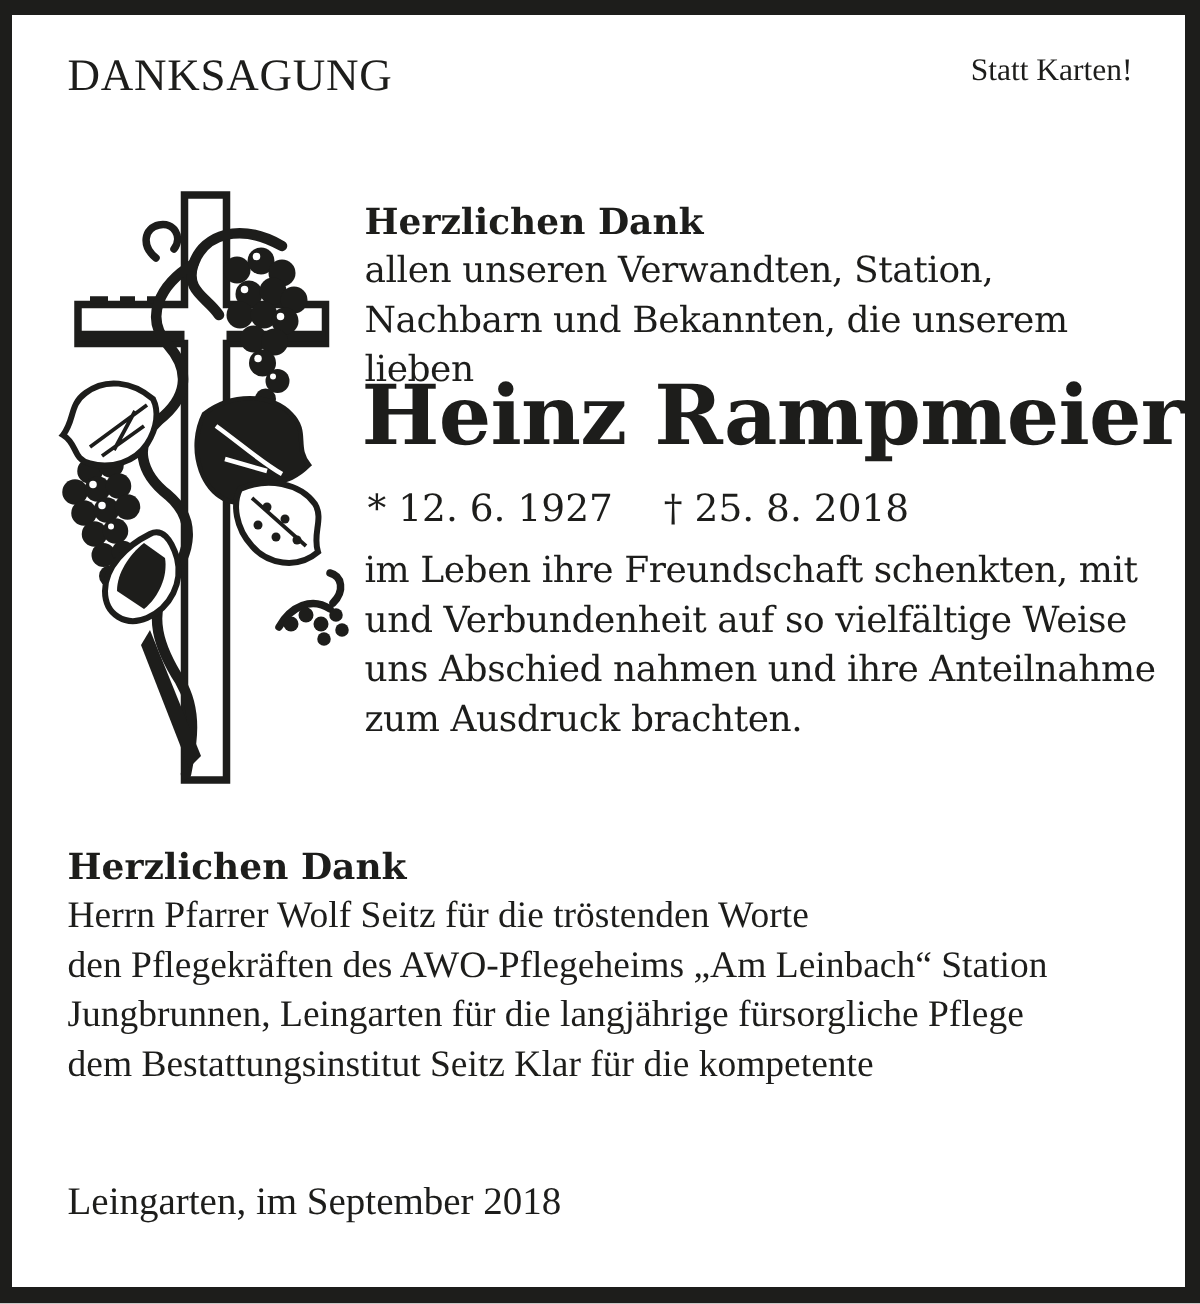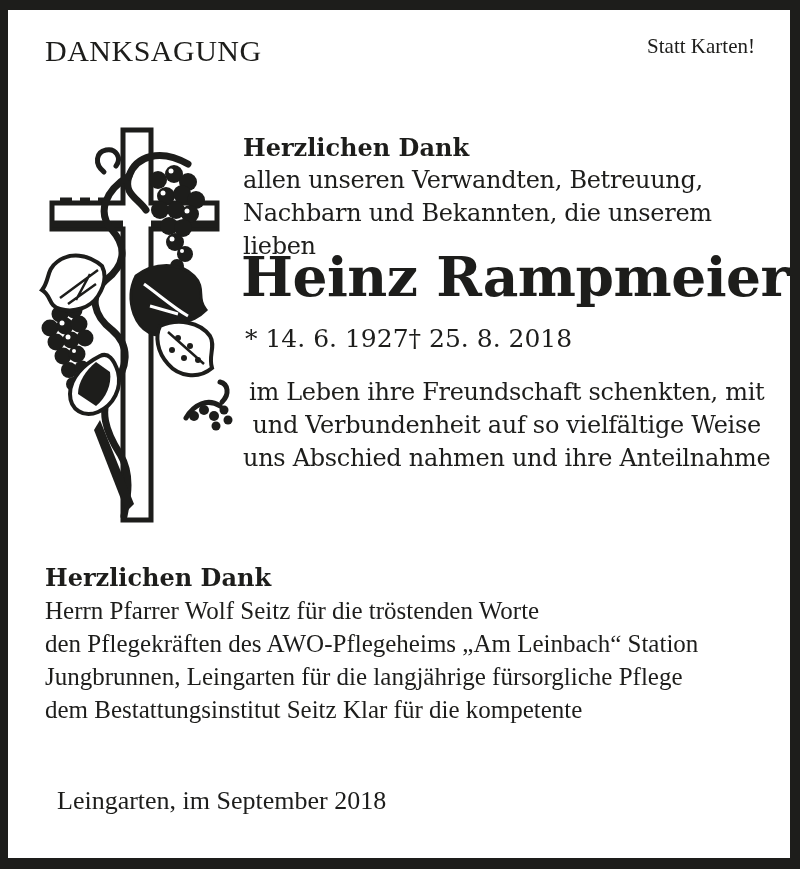--- a/index.html
+++ b/index.html
@@ -28,27 +28,27 @@
   .illustration{left:30px;top:108px;width:200px;height:410px;}
   .slab{font-family:"DejaVu Serif", serif;}
   .intro{left:235px;top:101px;margin-top:20px;}
   .intro-heading{font-weight:bold;font-size:24px;line-height:33px;}
   .intro-line{font-size:24px;line-height:33px;letter-spacing:-0.3px;}
   .name{
     left:233px;top:236px;
     font-weight:bold;font-size:55px;line-height:62px;letter-spacing:-0.5px;
   }
   .dates{left:237px;top:314px;font-size:25px;}
-  .dates .death{}
-  .bodytext{left:235px;top:366px;text-align:center;}
+  .dates .death{margin-left:34px;}
+  .bodytext{left:235px;top:354px;}
   .body-line{font-size:24px;line-height:33px;letter-spacing:-0.3px;}
   .special{left:37px;top:551px;}
   .special-heading{font-family:"DejaVu Serif", serif;font-weight:bold;font-size:24px;line-height:33px;}
   .special-line{font-size:25px;line-height:33px;}
-  .closing{left:37px;top:776px;font-size:26px;margin-left:12px;}
+  .closing{left:37px;top:776px;font-size:26px;}
   svg .ink{stroke:#1d1d1b;}
 </style>
 </head>
 <body>
 
 <div class="page">
 
   <div class="abs masthead-left">DANKSAGUNG</div>
 
   <div class="abs masthead-right">Statt Karten!</div>
@@ -144,34 +144,35 @@
           <circle cx="186" cy="292" r="4.5"></circle>
             <circle cx="190" cy="302" r="4.5"></circle>
             <circle cx="178" cy="308" r="4.5"></circle>
         </g>
       </g>
     </svg>
   </div>
 
   <div class="abs intro slab">
     <div class="intro-heading">Herzlichen Dank</div>
-    <div class="intro-line">allen unseren Verwandten, Betreuung,</div>
+    <div class="intro-line">allen unseren Verwandten, Station,</div>
     <div class="intro-line">Nachbarn und Bekannten, die unserem lieben</div>
   </div>
 
   <div class="abs name slab">Heinz Rampmeier</div>
 
   <div class="abs dates slab">
-    <span class="birth">* 14. 6. 1927</span><span class="death">† 25. 8. 2018</span>
+    <span class="birth">* 12. 6. 1927</span><span class="death">† 25. 8. 2018</span>
   </div>
 
   <div class="abs bodytext slab">
     <div class="body-line">im Leben ihre Freundschaft schenkten, mit</div>
     <div class="body-line">und Verbundenheit auf so vielfältige Weise</div>
     <div class="body-line">uns Abschied nahmen und ihre Anteilnahme</div>
+    <div class="body-line">zum Ausdruck brachten.</div>
   </div>
 
   <div class="abs special">
     <div class="special-heading">Herzlichen Dank</div>
     <div class="special-line">Herrn Pfarrer Wolf Seitz für die tröstenden Worte</div>
     <div class="special-line">den Pflegekräften des AWO-Pflegeheims „Am Leinbach“ Station</div>
     <div class="special-line">Jungbrunnen, Leingarten für die langjährige fürsorgliche Pflege</div>
     <div class="special-line">dem Bestattungsinstitut Seitz Klar für die kompetente</div>
   </div>
 

